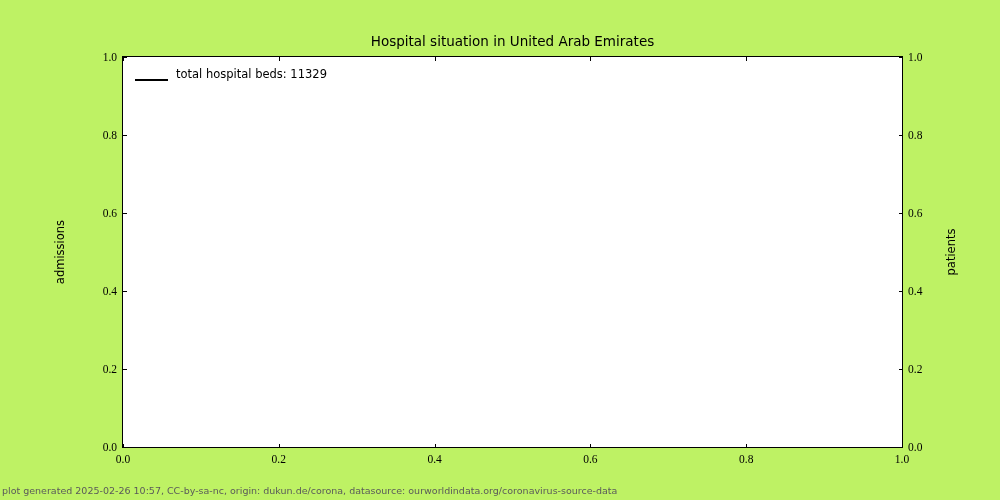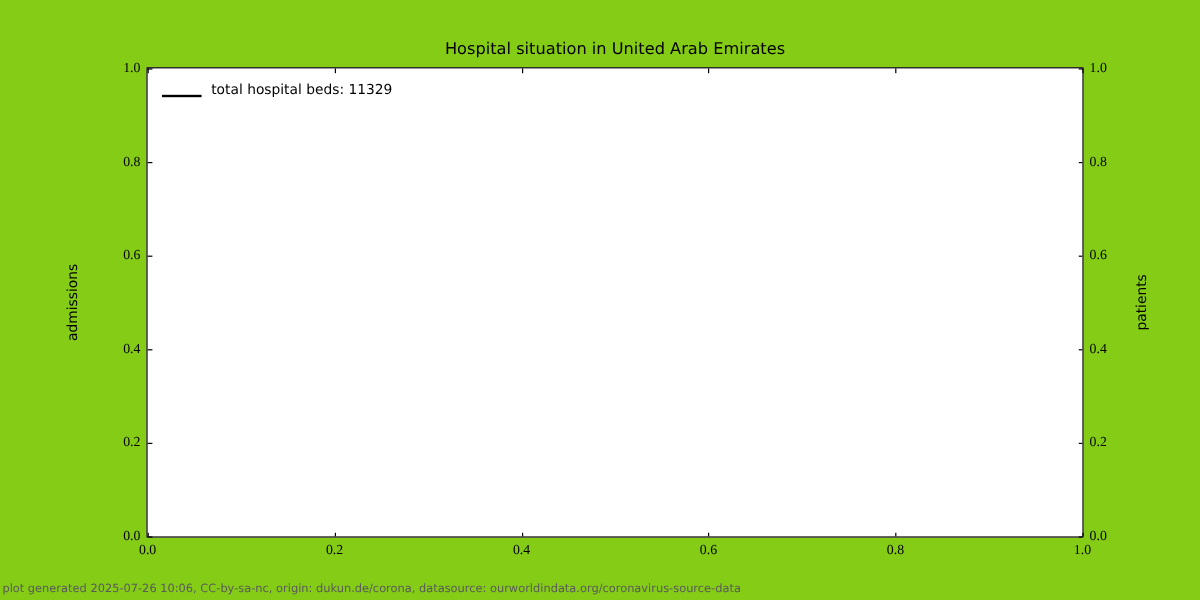--- a/index.html
+++ b/index.html
@@ -15,21 +15,21 @@
     font-family: "DejaVu Sans", sans-serif;
     color: #000000;
   }
 
   #figure {
     position: absolute;
     left: 0;
     top: 0;
     width: 1000px;
     height: 500px;
-    background: #84cc16;
+    background: #bef264;
   }
 
   
   #chart-title {
     position: absolute;
     left: 122px;
     top: 33px;
     width: 781px;
     text-align: center;
     font-size: 13.5px;
@@ -196,15 +196,15 @@
 
   <div id="axis-title-left" class="axis-title">admissions</div>
 
   <div id="axis-title-right" class="axis-title">patients</div>
 
   <div id="legend">
     <span id="legend-line-sample" style="background: rgb(0, 0, 0);"></span>
     <span id="legend-label">total hospital beds: 11329</span>
   </div>
 
-  <div id="footer-note">plot generated 2025-07-26 10:06, CC-by-sa-nc, origin: dukun.de/corona, datasource: ourworldindata.org/coronavirus-source-data</div>
+  <div id="footer-note">plot generated 2025-02-26 10:57, CC-by-sa-nc, origin: dukun.de/corona, datasource: ourworldindata.org/coronavirus-source-data</div>
 
 </div>
 
 </body></html>

